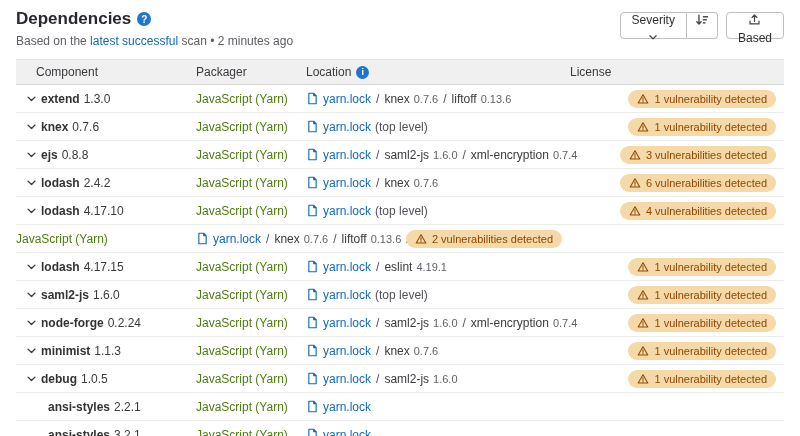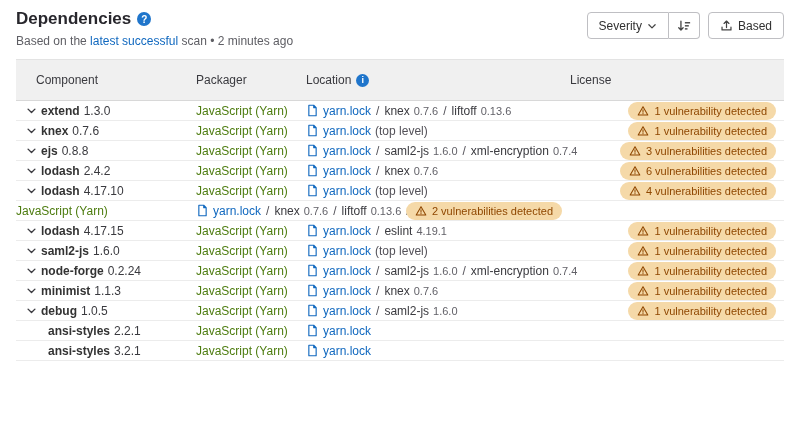--- a/index.html
+++ b/index.html
@@ -21,41 +21,41 @@
     background: #1f75cb; color: #fff; font-size: 10px; font-weight: 700;
     display: inline-flex; align-items: center; justify-content: center;
   }
   .subtitle { margin-top: 5px; color: #5e5e64; }
 
   
   .toolbar { position: absolute; top: 12px; right: 16px; display: flex; gap: 8px; }
   button.btn {
     background: #fff; border: 1px solid #bfbfc3; border-radius: 4px;
     height: 27px; padding: 0 11px; font: inherit; color: #303030;
-    display: inline-flex; align-items: center; gap: 5px; cursor: pointer;
+    display: inline-flex; align-items: center; gap: 5px; cursor: pointer; flex-direction: column;
   }
   .btn-group { display: inline-flex; }
   .btn-group .btn { border-radius: 4px 0 0 4px; }
   .btn-group .btn + .btn { border-radius: 0 4px 4px 0; border-left: none; padding: 0 8px; }
   .icon { display: inline-flex; align-items: center; justify-content: center; }
 
   
   .dep-table { margin: 11px 16px 0; }
   .thead, .tr { display: grid; grid-template-columns: 180px 110px 264px 1fr; align-items: center; }
   .thead {
-    height: 42px; background: #f0f0f0; border-top: 1px solid #e3e3e3;
+    height: 26px; background: #f0f0f0; border-top: 1px solid #e3e3e3;
     border-bottom: 1px solid #d8d8d8; color: #3a3a3f;
   }
   .th { padding-left: 20px; display: flex; align-items: center; gap: 5px; }
   .info-icon {
     width: 13px; height: 13px; border-radius: 50%;
     background: #1f75cb; color: #fff; font-size: 9px; font-weight: 700; font-style: normal;
     display: inline-flex; align-items: center; justify-content: center;
   }
-  .tr { height: 20px; border-bottom: 1px solid #ececec; }
+  .tr { height: 28px; border-bottom: 1px solid #ececec; }
   .td-comp { display: flex; align-items: center; padding-left: 10px; gap: 4px; }
   .chev { width: 18px; display: inline-flex; justify-content: center; cursor: pointer; }
   .comp-name { font-weight: 700; color: #333; }
   .comp-ver { color: #3a3a3f; }
   .td-pack { color: #4d7c0f; }
   .td-loc { display: flex; align-items: center; gap: 4px; white-space: nowrap; overflow: visible; }
   .loc-sep { color: #535158; margin: 0 1px; }
   .loc-name { color: #3a3a3f; }
   .loc-ver { color: #626168; font-size: 11px; }
   .loc-suffix { color: #535158; }

